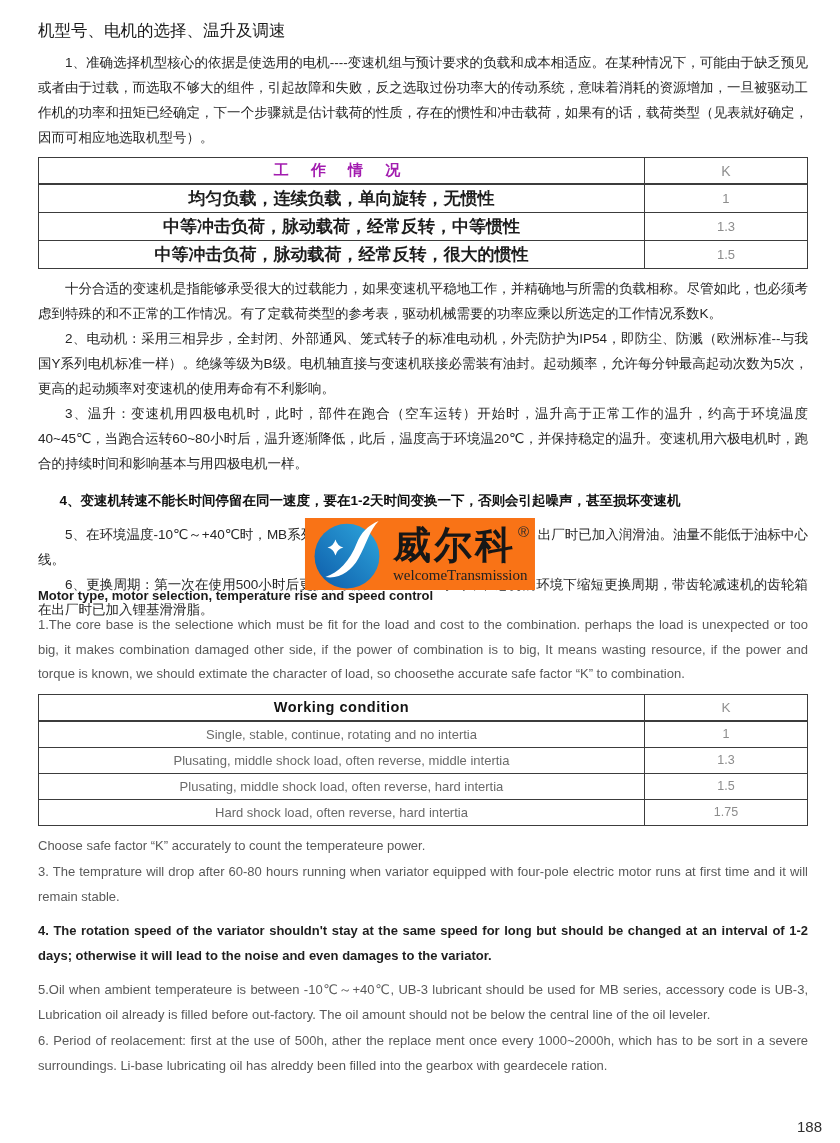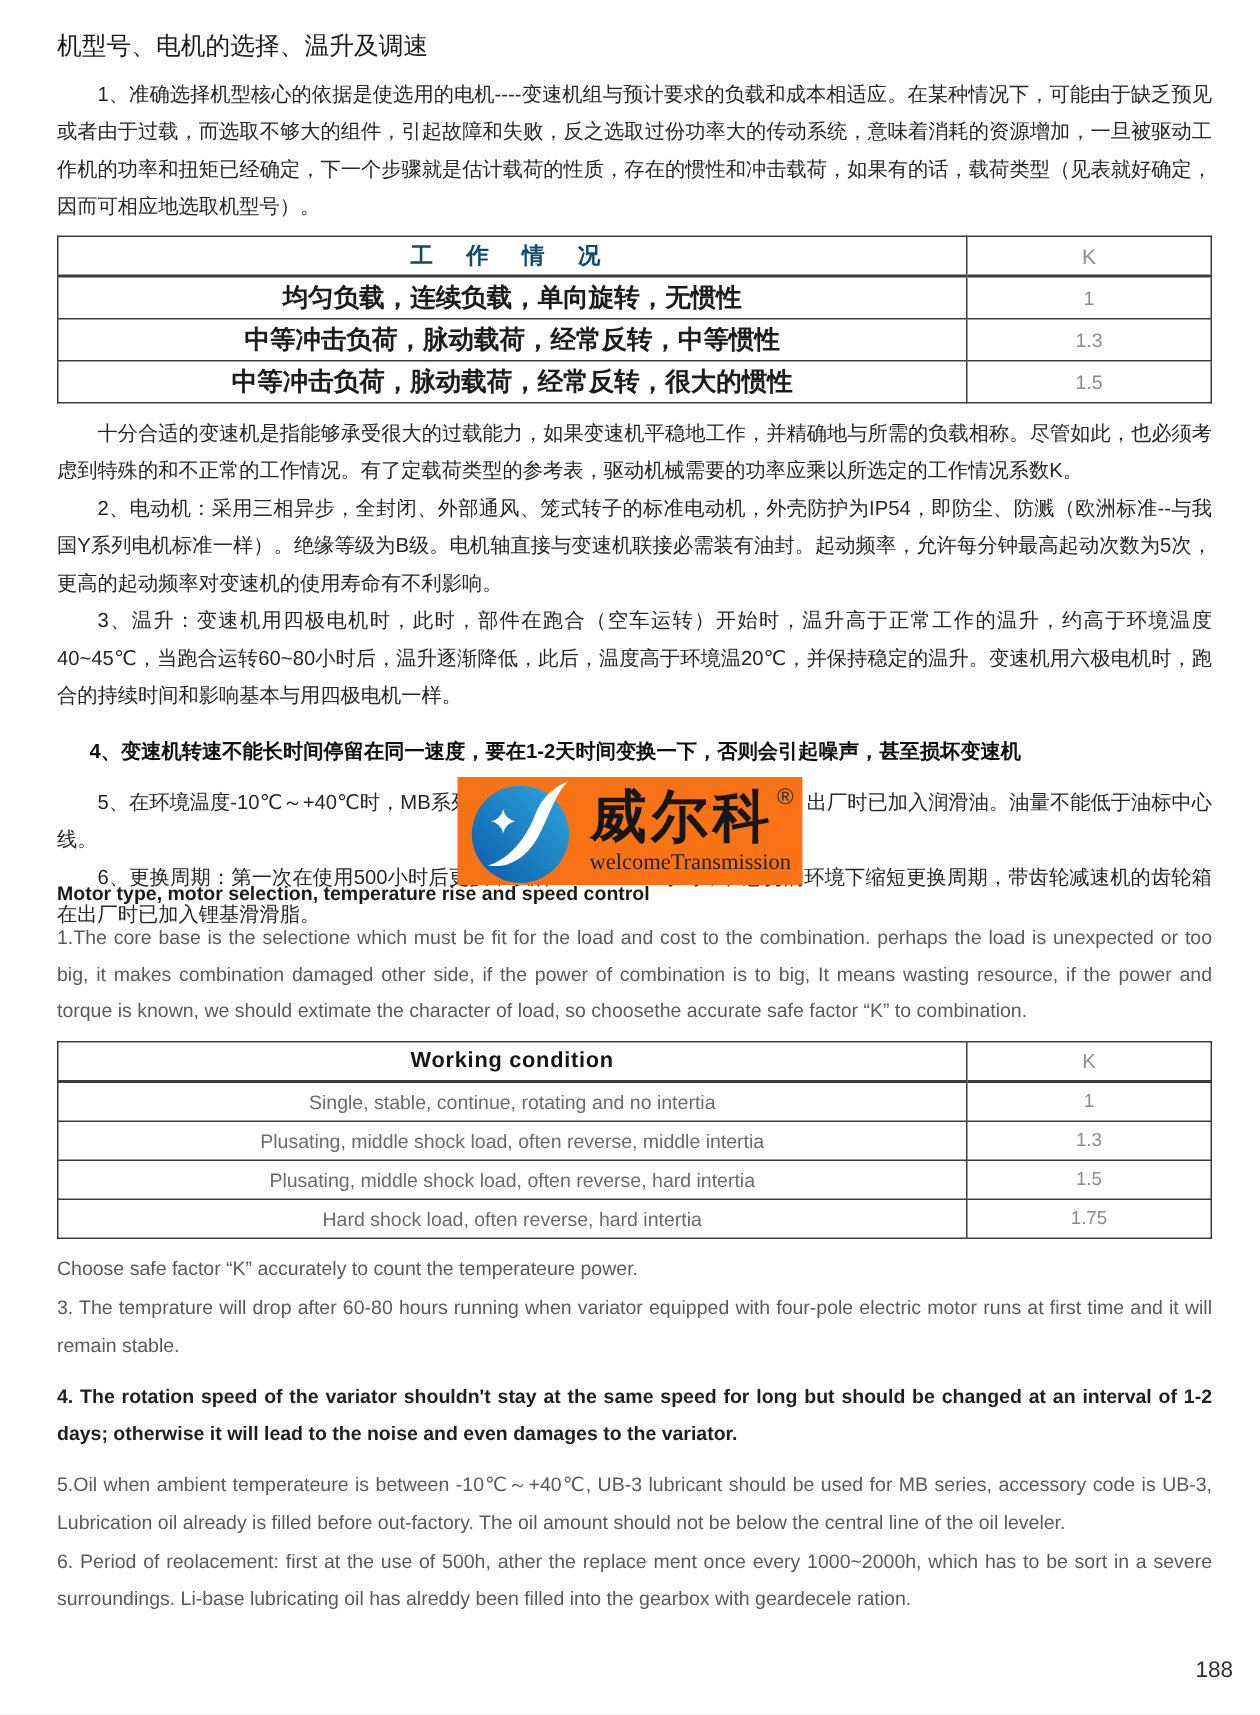--- a/index.html
+++ b/index.html
@@ -17,21 +17,21 @@
   table.ktable{
     width:100%; border-collapse:collapse; margin:7px 0 7px 0;
     table-layout:fixed;
   }
   table.ktable th, table.ktable td{
     border:1.5px solid #3c3c3c; text-align:center; padding:2px 4px;
     height:21px; overflow:hidden; white-space:nowrap;
   }
   table.ktable th{border-bottom-width:2px;}
   col.c-cond{width:78.8%;} col.c-k{width:21.2%;}
-  .cn-table th.h-cond{font-size:15px; font-weight:bold; color:#0c4a6e; letter-spacing:9px;}
+  .cn-table th.h-cond{font-size:15px; font-weight:bold; color:#a21caf; letter-spacing:9px;}
   .cn-table th.h-k{font-size:14px; font-weight:normal; color:#8f8f8f;}
   .cn-table td.cond-cell{font-size:17px; font-weight:bold; color:#1c1c1c;}
   .cn-table td.k-cell{font-size:13px; color:#8c8c8c;}
   .en-table th.h-cond{font-size:14.5px; font-weight:bold; color:#141414; letter-spacing:.5px;}
   .en-table th.h-k{font-size:13.5px; font-weight:normal; color:#909090;}
   .en-table td.cond-cell{font-size:13px; color:#6a6a6a; font-weight:normal;}
   .en-table td.k-cell{font-size:12.5px; color:#8c8c8c;}
   
   .logo{
     position:absolute; top:518px; left:50%; transform:translateX(-50%);
@@ -46,21 +46,21 @@
   .brand-sub{font-size:15px; color:#222; margin-top:4px;
     font-family:"Liberation Serif","DejaVu Serif",serif;}
   
   .en{position:absolute; top:588px; left:38px; right:32px; color:#595959;}
   .en-title{font-size:13px; font-weight:bold; color:#1a1a1a; margin:0 0 10px 0;}
   .en p{margin:0 0 2px 0; font-size:13px; line-height:24.5px; text-align:justify;}
   .en p.bold{font-weight:bold; color:#1f1f1f; margin:10px 0 10px 0;}
   .en p.gap-top{margin-top:8px;}
   
   .page-number{
-    position:absolute; right:18px; bottom:21px; font-size:15px; color:#2e2e2e;
+    position:absolute; right:18px; bottom:8px; font-size:15px; color:#2e2e2e;
     font-family:"Liberation Sans","DejaVu Sans",sans-serif;
   }
 </style>
 </head>
 <body>
 
 <div class="page">
 
   <div class="cn">
     <div class="cn-title">机型号、电机的选择、温升及调速</div>

